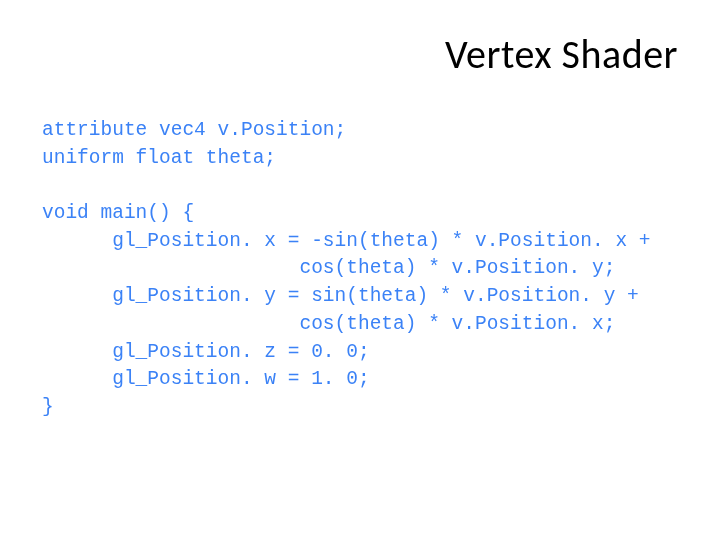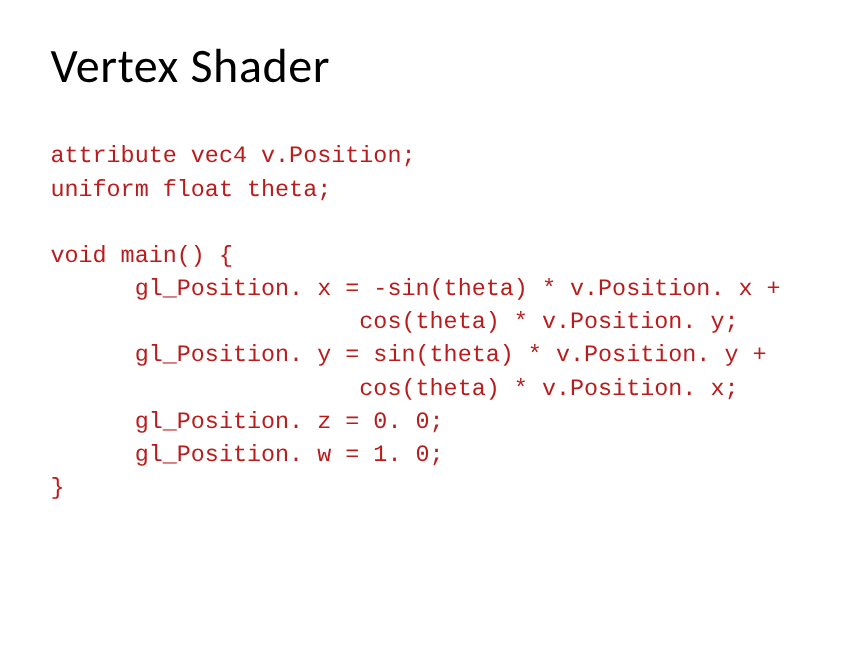--- a/index.html
+++ b/index.html
@@ -1,19 +1,19 @@
 <!DOCTYPE html>
 <html><head>
 <meta charset="utf-8">
 <style>
   * { margin: 0; padding: 0; box-sizing: border-box; }
   html, body { width: 720px; height: 540px; background: #ffffff; font-family: Calibri, Arial, sans-serif; color: #000; }
   .slide { width: 720px; height: 540px; position: relative; padding: 24px 42px 0 42px; }
-  .title { font-size: 40px; font-weight: 400; text-align: left; margin-top: 6px; margin-bottom: 38px; letter-spacing: 0.5px; }
-  .code { font-family: "Courier New", Courier, monospace; font-size: 19.5px; line-height: 1.42; white-space: pre; color: #b91c1c; }
+  .title { font-size: 40px; font-weight: 400; text-align: right; margin-top: 6px; margin-bottom: 38px; letter-spacing: 0.5px; }
+  .code { font-family: "Courier New", Courier, monospace; font-size: 19.5px; line-height: 1.42; white-space: pre; color: #3b82f6; }
 </style>
 </head>
 <body>
 
 <div class="slide">
   <h1 class="title">Vertex Shader</h1>
   <div class="code"><span>attribute vec4 v.Position;</span>
 <span>uniform float theta;</span>
 <span></span>
 <span>void main() {</span>

